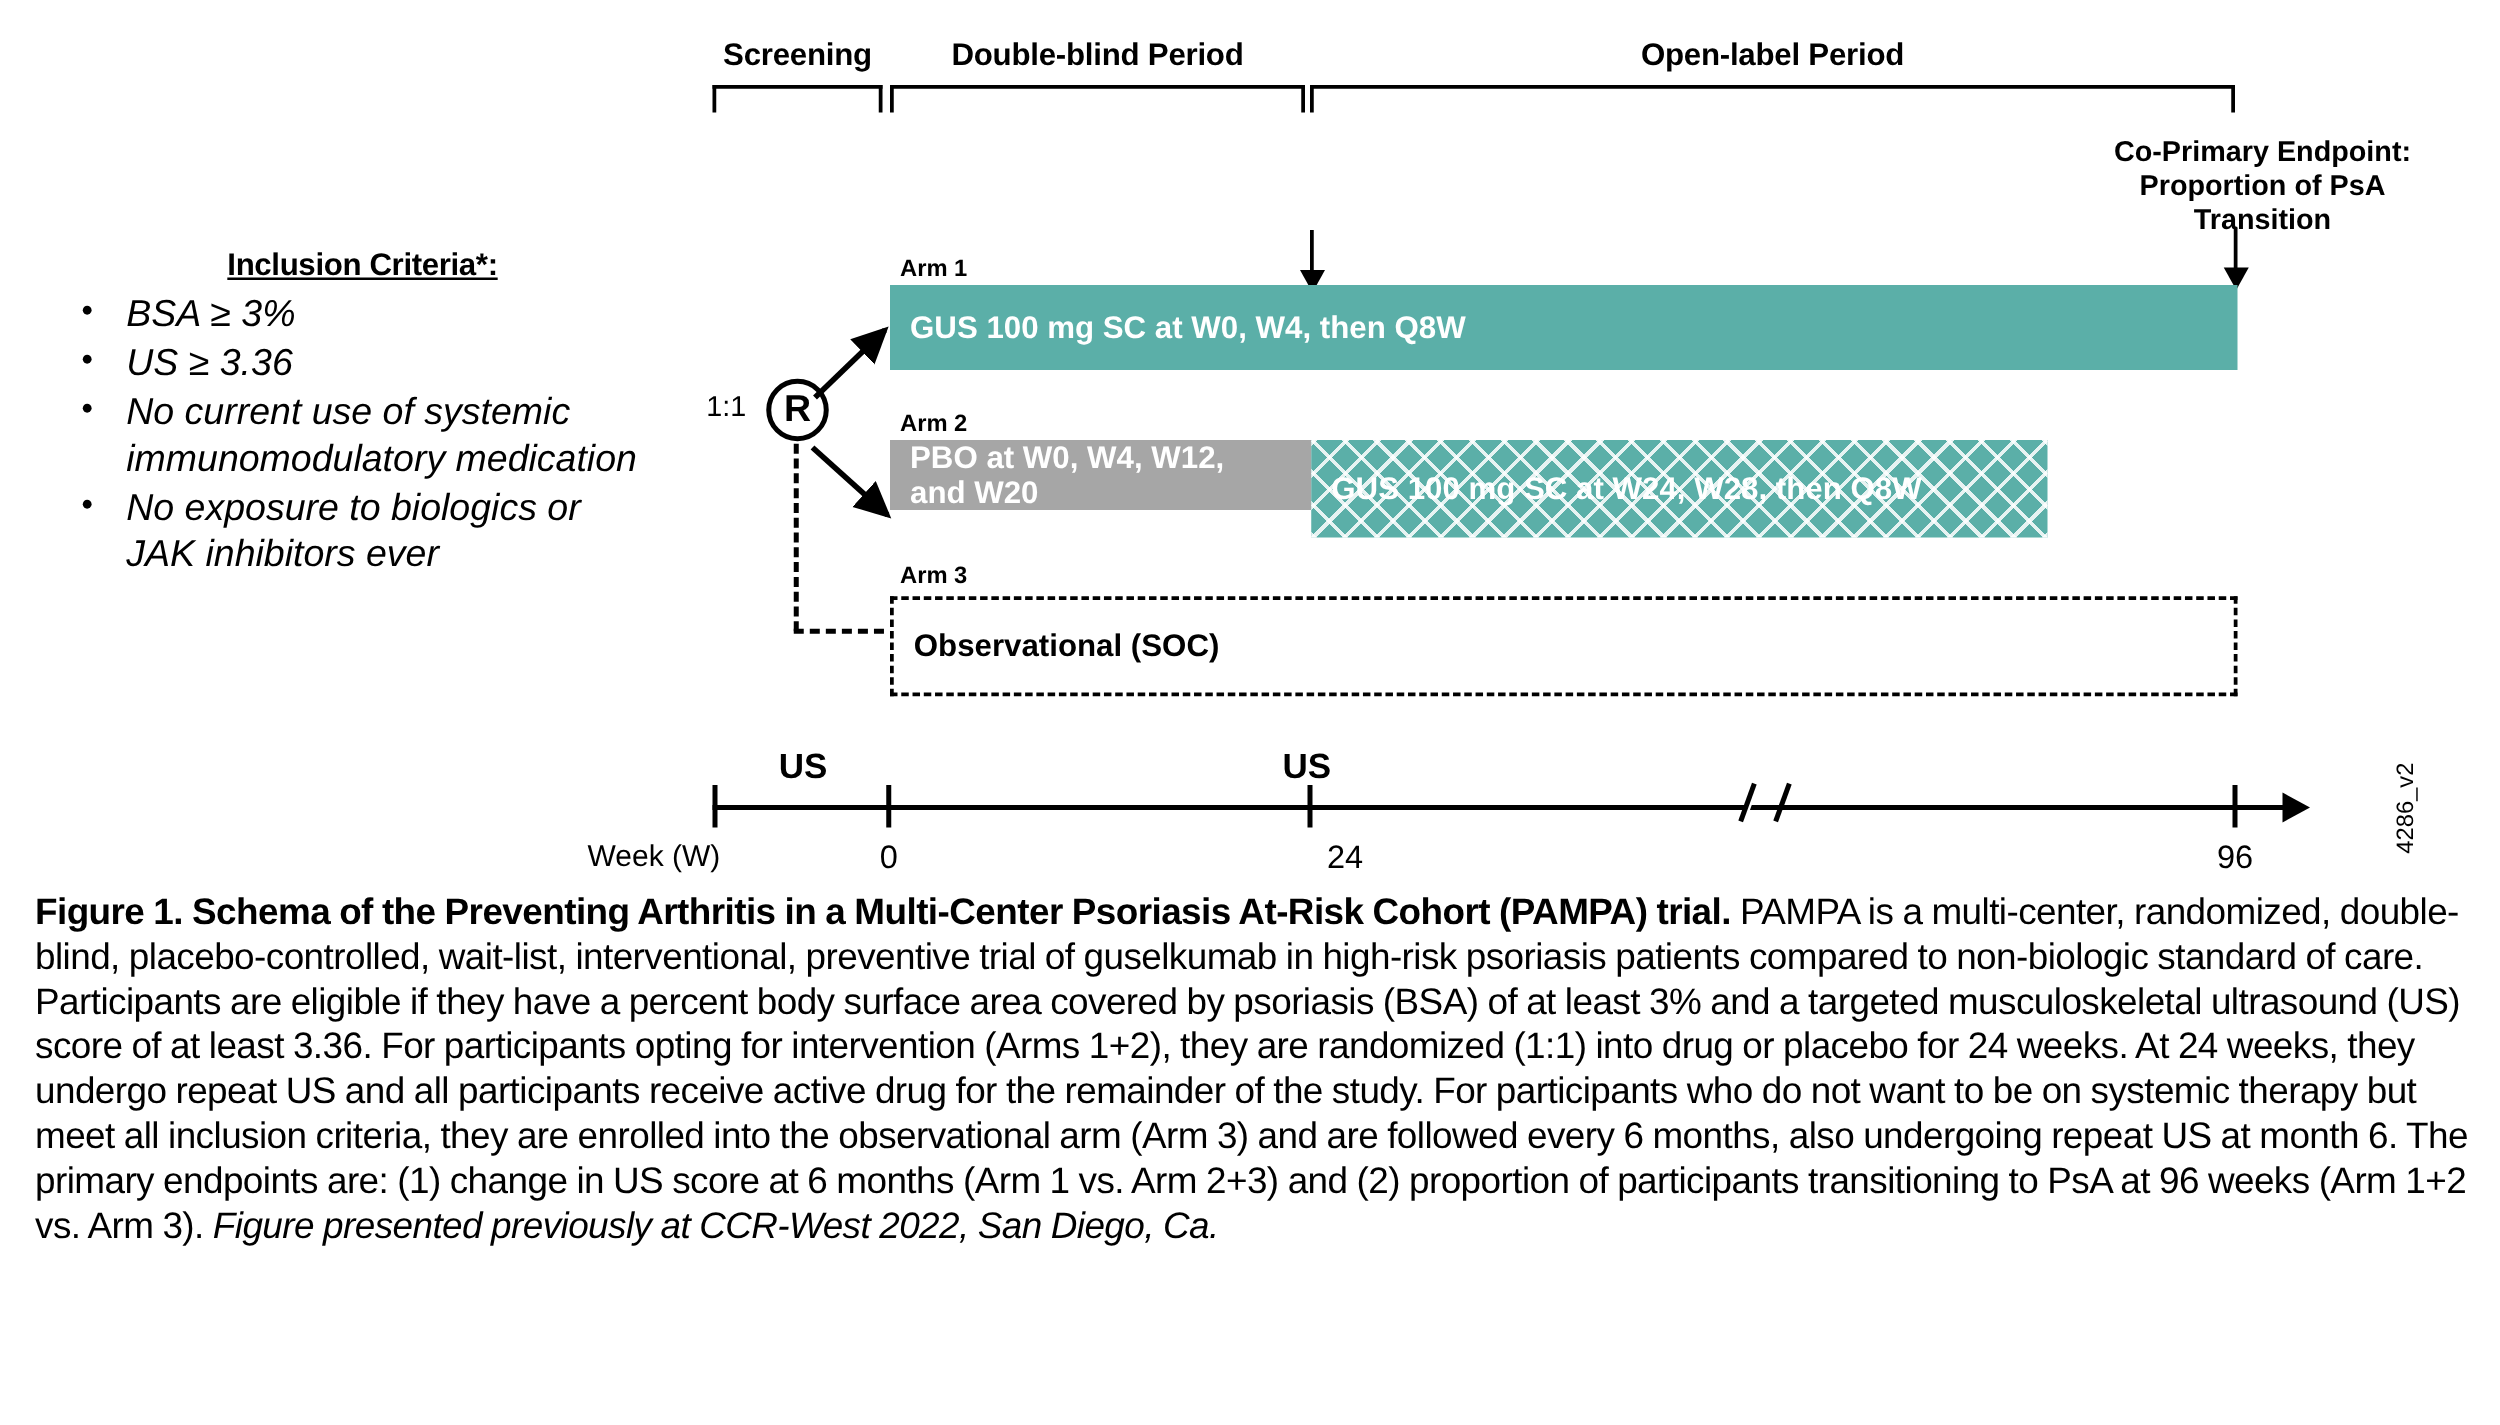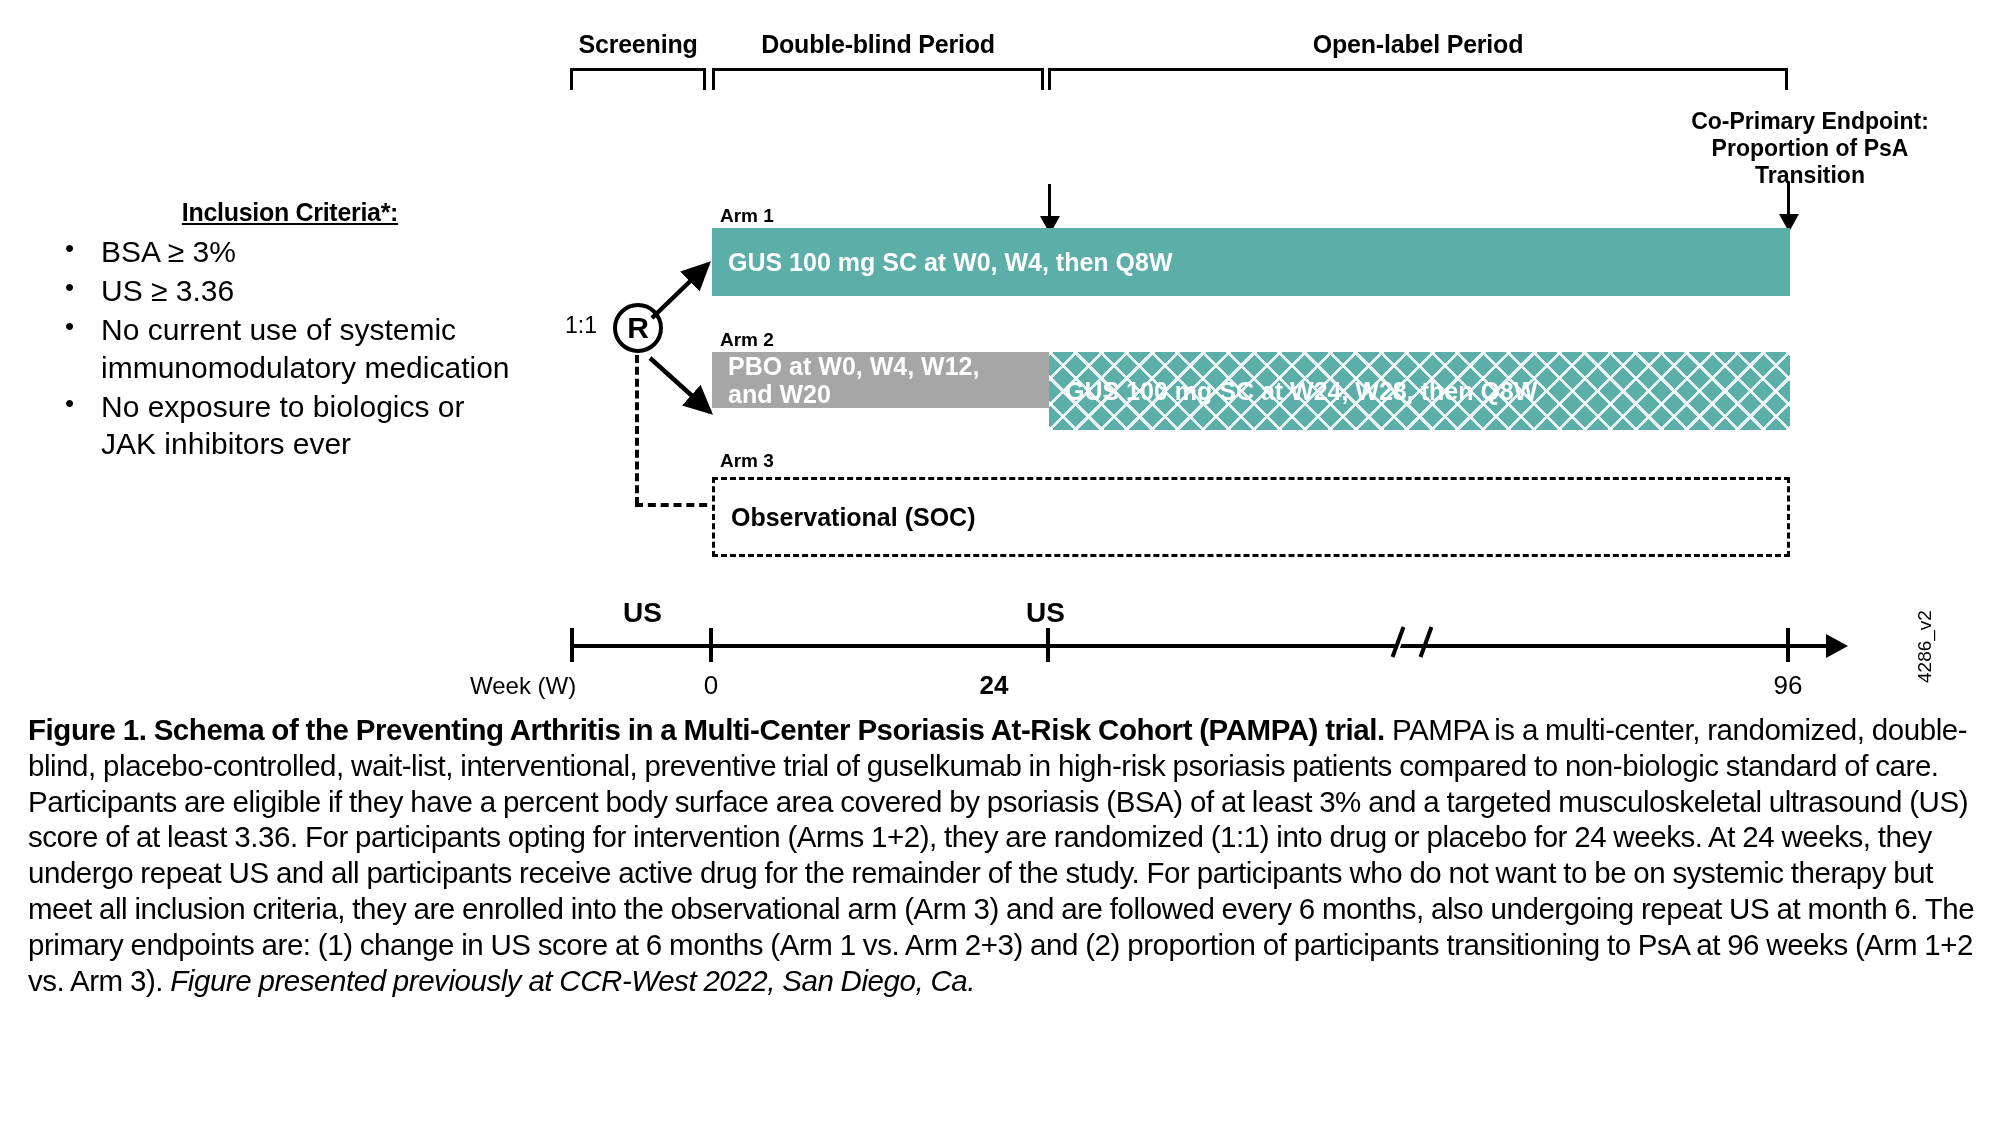--- a/index.html
+++ b/index.html
@@ -153,20 +153,21 @@
     margin: 0;
     padding: 0;
     list-style: none;
     font-size: 30px;
     line-height: 1.24;
   }
   #criteria-list li {
     position: relative;
     padding-left: 46px;
     margin-bottom: 2px;
+    font-style: italic;
   }
   #criteria-list li::before {
     content: "\2022";
     position: absolute;
     left: 10px;
     top: -1px;
     font-size: 26px;
   }
 
   
@@ -239,21 +240,21 @@
   <div class="arm-label" style="left:720px; top:205px;">Arm 1</div>
   <div class="bar bar-teal" style="left:712px; top:228px; width:1078px; height:68px;">
     <div class="bar-text">GUS 100 mg SC at W0, W4, then Q8W</div>
   </div>
 
   <div class="arm-label" style="left:720px; top:329px;">Arm 2</div>
   <div class="bar bar-gray" style="left:712px; top:352px; width:337px; height:56px;">
     <div class="bar-text">PBO at W0, W4, W12,
 and W20</div>
   </div>
-  <div class="bar bar-hatch" style="left:1049px; top:352px; width:741px; height:78px;text-align:right;">
+  <div class="bar bar-hatch" style="left:1049px; top:352px; width:589px; height:78px;text-align:right;">
     <div class="bar-text">GUS 100 mg SC at W24, W28, then Q8W</div>
   </div>
 
   <div class="arm-label" style="left:720px; top:450px;">Arm 3</div>
   <div class="bar bar-dashed" style="left:712px; top:477px; width:1078px; height:80px;">
     <div class="bar-text">Observational (SOC)</div>
   </div>
 
   <div class="axis-us" style="left:623px; top:597px;">US</div>
   <div class="axis-us" style="left:1026px; top:597px;">US</div>
@@ -270,21 +271,21 @@
   <div class="abs" style="left:1046px; top:628px; width:4px; height:34px; background:#000;"></div>
 
   <div class="abs" style="left:1786px; top:628px; width:4px; height:34px; background:#000;"></div>
 
   <div class="abs" style="left:1398px; top:627px; width:4px; height:30px; background:#fff; transform:rotate(20deg);"></div>
   <div class="abs" style="left:1396px; top:626px; width:4px; height:32px; background:#000; transform:rotate(20deg);"></div>
   <div class="abs" style="left:1424px; top:626px; width:4px; height:32px; background:#000; transform:rotate(20deg);"></div>
 
   <div class="axis-week-label" style="left:470px; top:672px;">Week (W)</div>
   <div class="axis-tick-label" style="left:681px; top:670px; width:60px;">0</div>
-  <div class="axis-tick-label" style="left:964px; top:670px; width:60px;font-weight:bold;">24</div>
+  <div class="axis-tick-label" style="left:1046px; top:670px; width:60px;">24</div>
   <div class="axis-tick-label" style="left:1758px; top:670px; width:60px;">96</div>
 
   <div id="version-code" style="left:1914px; top:683px;">4286_v2</div>
 
   <div id="criteria">
     <div id="criteria-title">Inclusion Criteria*:</div>
     <ul id="criteria-list">
       <li>BSA ≥ 3%</li>
       <li>US ≥ 3.36</li>
       <li>No current use of systemic immunomodulatory medication</li>

